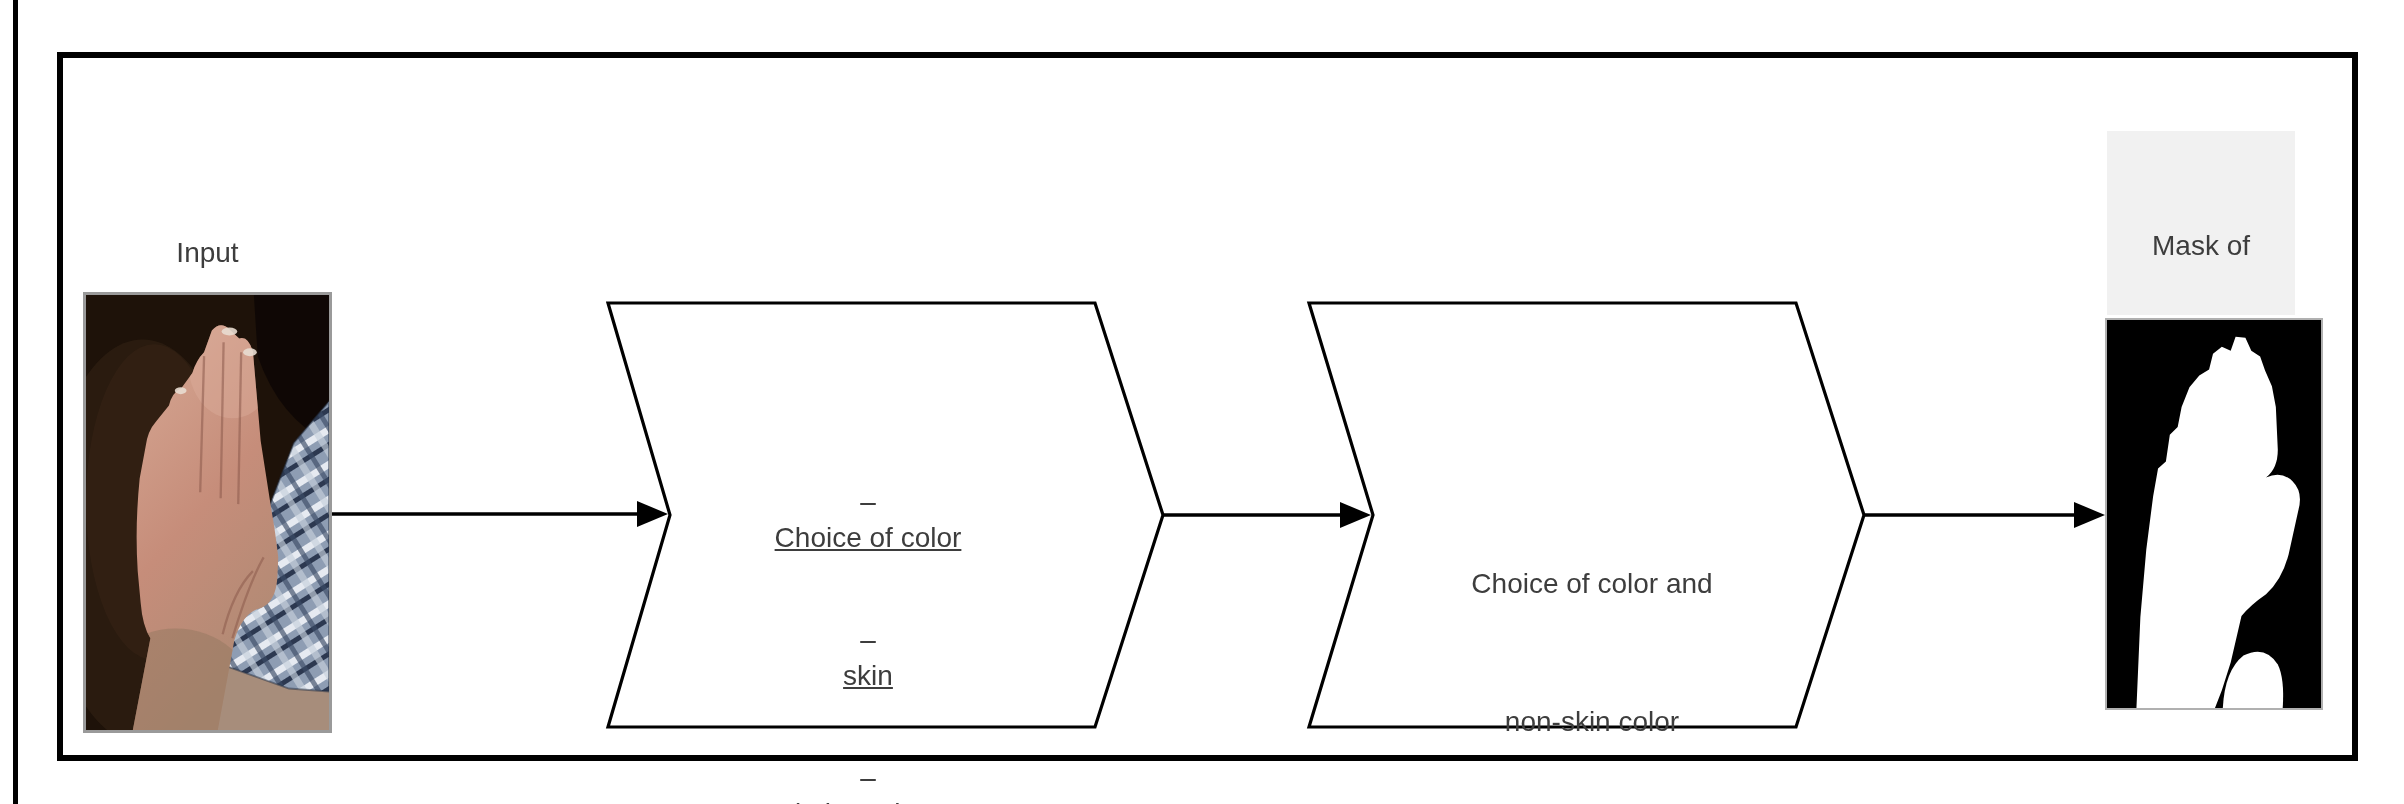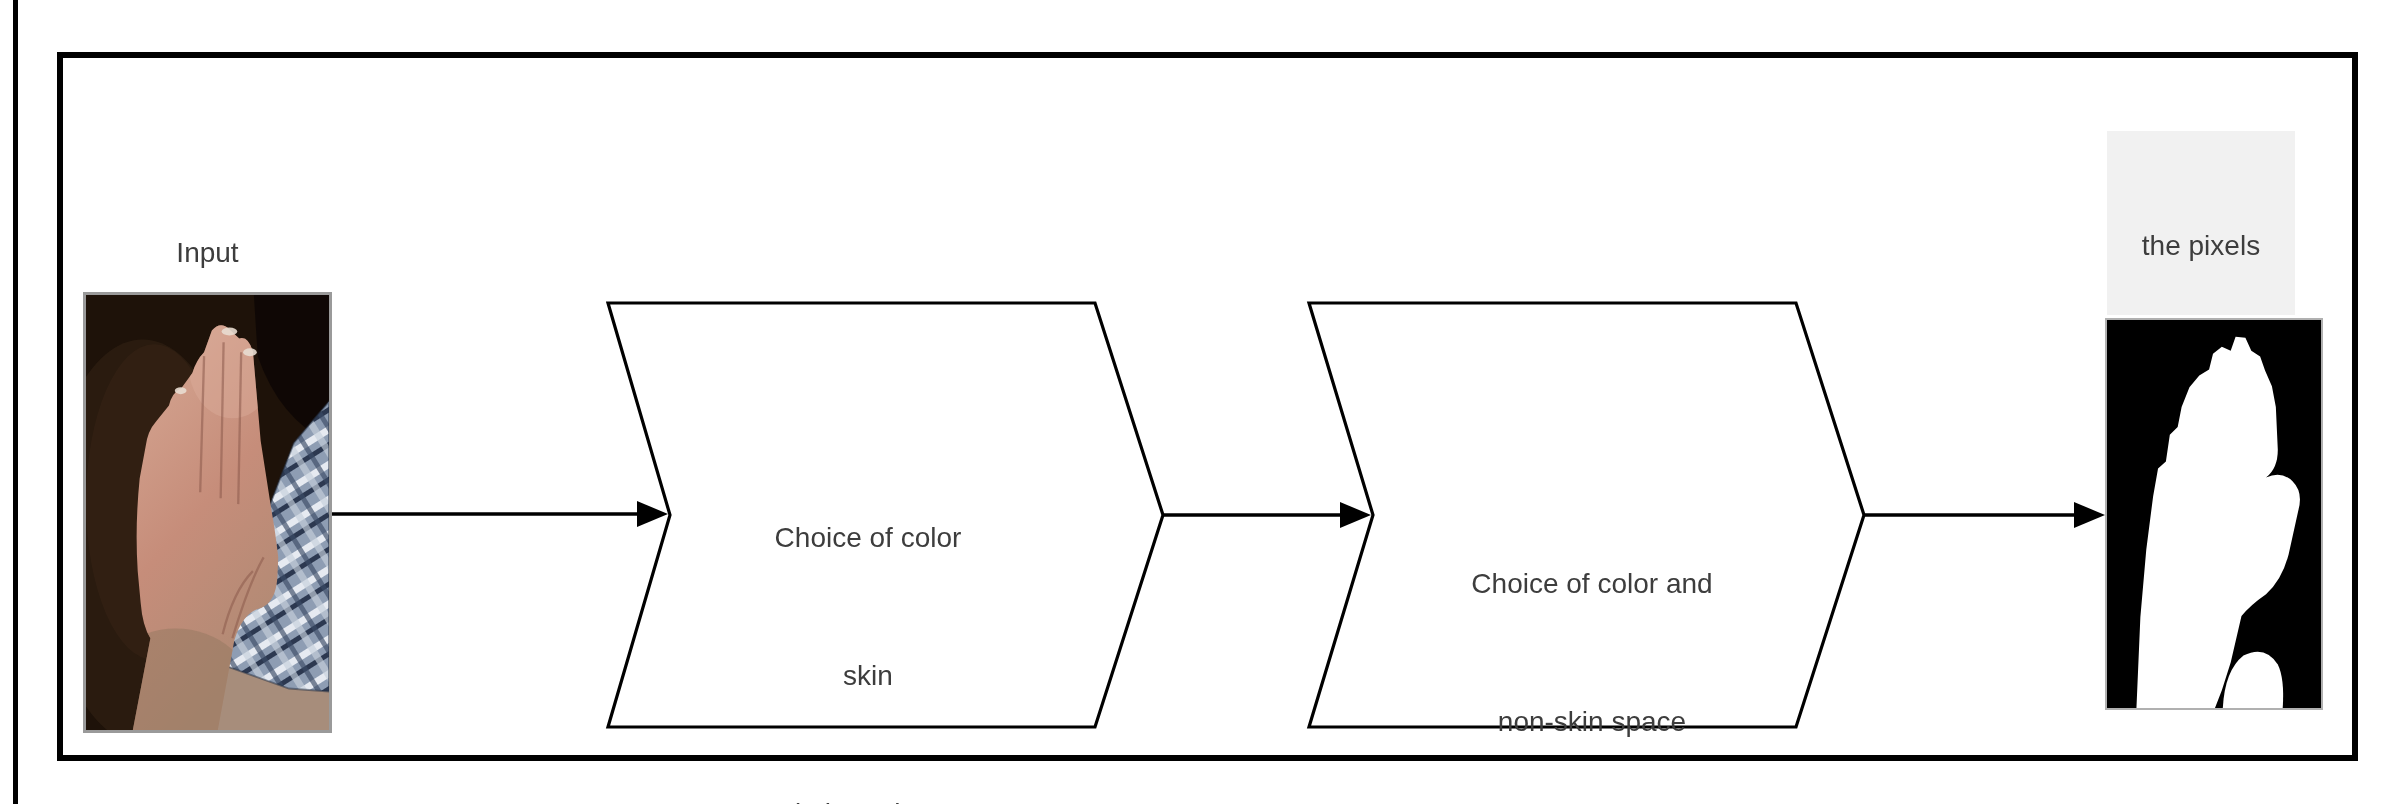--- a/index.html
+++ b/index.html
@@ -18,21 +18,21 @@
   .diagram-text{
     color:#3d3d3d;font-size:28px;line-height:46px;text-align:center;
     white-space:pre;
   }
   #input-label{left:83px;top:224px;width:249px;height:46px;margin-top:6px;}
   #input-photo-wrap{
     left:83px;top:292px;width:249px;height:441px;
     border:3px solid #9a9a9a;box-sizing:border-box;background:#1e1209;
   }
   #input-photo-wrap svg{display:block;width:100%;height:100%;}
-  #step1-text{left:648px;top:423px;width:440px;height:184px;}
+  #step1-text{left:648px;top:423px;width:440px;height:184px;text-decoration:underline;}
   #step2-text{left:1372px;top:469px;width:440px;height:92px;}
   #mask-label{left:2107px;top:131px;width:188px;height:184px;background:#f1f1f1;}
   #mask-image-wrap{
     left:2105px;top:318px;width:218px;height:392px;
     border:2px solid #b0b0b0;box-sizing:border-box;background:#000;
   }
   #mask-image-wrap svg{display:block;width:100%;height:100%;}
 </style>
 </head>
 <body>
@@ -121,24 +121,25 @@
 
 <div class="abs diagram-text" id="step1-text">
   <div>Choice of color</div>
   <div>skin</div>
   <div>(rgb, YCbCr,</div>
   
 </div>
 
 <div class="abs diagram-text" id="step2-text">
   <div>Choice of color and</div>
-  <div>non-skin space</div>
+  <div>non-skin color</div>
 </div>
 
 <div class="abs diagram-text" id="mask-label">
+  <div>Mask of</div>
   <div>the pixels</div>
   <div>skin of the</div>
   <div>image</div>
 </div>
 
 <div class="abs" id="mask-image-wrap">
   <svg viewBox="0 0 218 392" preserveAspectRatio="none" xmlns="http://www.w3.org/2000/svg">
     <rect x="0" y="0" width="218" height="392" fill="#000000"></rect>
 
     <path fill="#ffffff" d="

